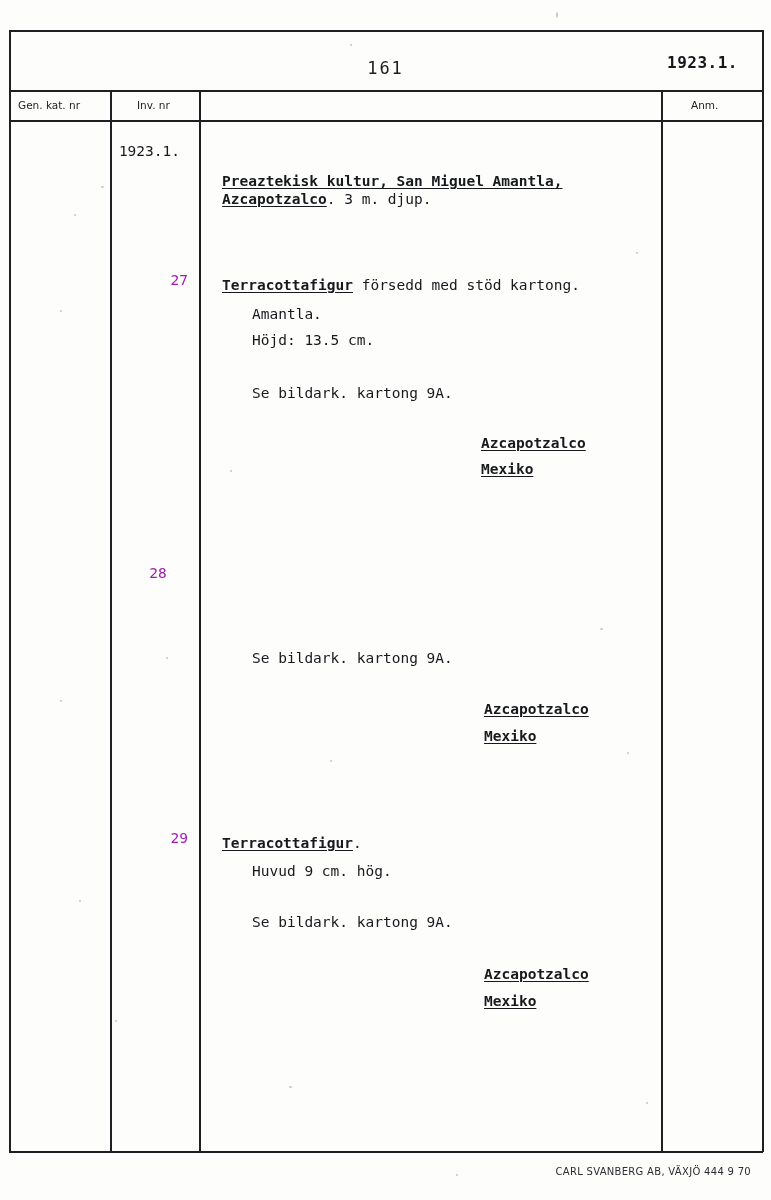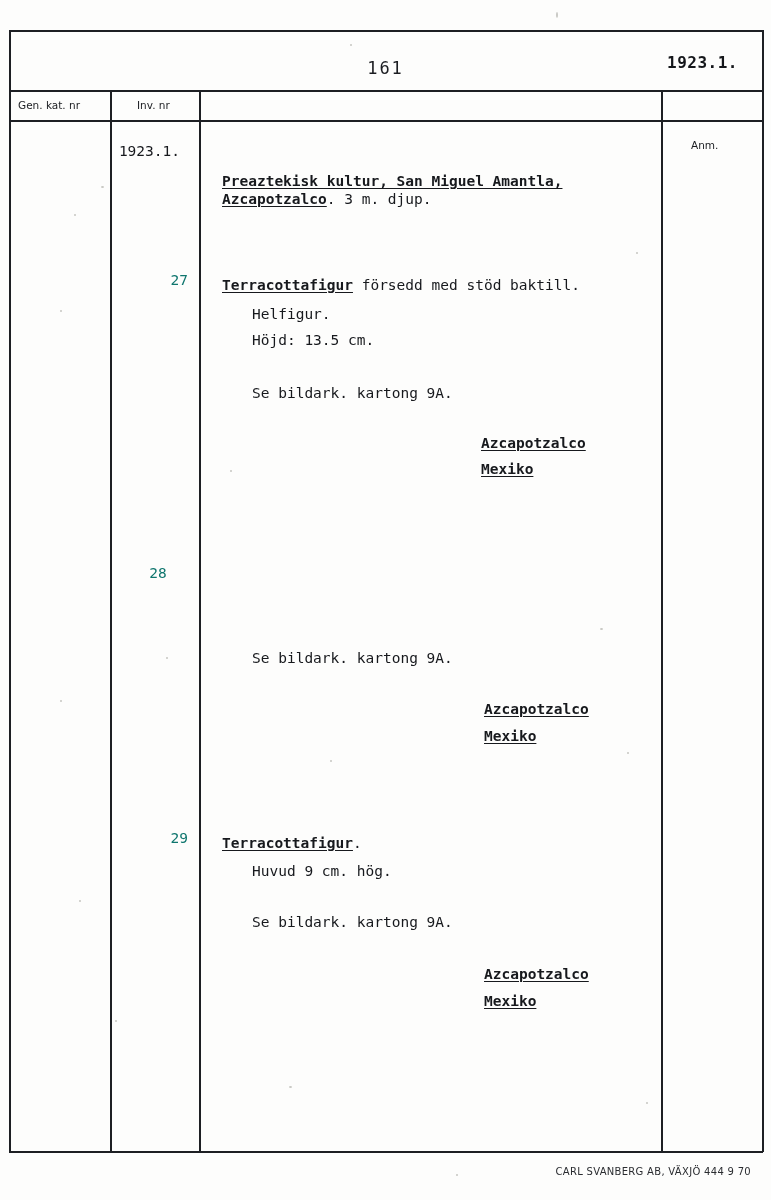--- a/index.html
+++ b/index.html
@@ -74,21 +74,21 @@
   .colhead {
     position: absolute;
     top: 99px;
     font-family: "DejaVu Sans", sans-serif;
     font-size: 10.5px;
     color: #1b1d21;
     white-space: nowrap;
   }
   .colhead-gen { left: 18px; }
   .colhead-inv { left: 137px; }
-  .colhead-anm { left: 691px; margin-top: 40px; }
+  .colhead-anm { left: 691px; }
 
   
   .txt {
     position: absolute;
     font-family: "DejaVu Sans Mono", monospace;
     font-size: 14.5px;
     line-height: 26px;
     color: #17191d;
     white-space: pre;
   }
@@ -98,21 +98,21 @@
     position: absolute;
     font-size: 14.5px;
     color: #17191d;
     text-align: right;
     width: 70px;
   }
 
   .inv-no {
     position: absolute;
     font-size: 14.5px;
-    color: #0f766e;
+    color: #a21caf;
     text-align: right;
     width: 60px;
   }
 
   .place {
     position: absolute;
     font-size: 14.5px;
     line-height: 26px;
     color: #17191d;
     white-space: pre;
@@ -153,23 +153,23 @@
 
   <div class="acc-no" style="left:110px; top:143px;">1923.1.</div>
 
   <div class="txt u" style="left:222px; top:168px;">Preaztekisk kultur, San Miguel Amantla,</div>
   <div style="position:absolute; left:222px; top:186px;text-align:right;">
     <span class="txt u" style="position:static;">Azcapotzalco</span><span class="txt" style="position:static;">. 3 m. djup.</span>
   </div>
 
   <div class="inv-no" style="left:128px; top:272px;">27</div>
   <div style="position:absolute; left:222px; top:272px;">
-    <span class="txt u" style="position:static;">Terracottafigur</span><span class="txt" style="position:static;"> försedd med stöd baktill.</span>
+    <span class="txt u" style="position:static;">Terracottafigur</span><span class="txt" style="position:static;"> försedd med stöd kartong.</span>
   </div>
-  <div class="txt" style="left:252px; top:301px;">Helfigur.</div>
+  <div class="txt" style="left:252px; top:301px;">Amantla.</div>
   <div class="txt" style="left:252px; top:327px;">Höjd: 13.5 cm.</div>
   <div class="txt" style="left:252px; top:380px;">Se bildark. kartong 9A.</div>
   <div class="place u" style="left:481px; top:430px;">Azcapotzalco</div>
   <div class="place u" style="left:481px; top:456px;">Mexiko</div>
 
   <div class="inv-no" style="left:128px; top:565px;text-align:center;">28</div>
   <div class="txt" style="left:252px; top:645px;">Se bildark. kartong 9A.</div>
   <div class="place u" style="left:484px; top:696px;">Azcapotzalco</div>
   <div class="place u" style="left:484px; top:723px;">Mexiko</div>
 

